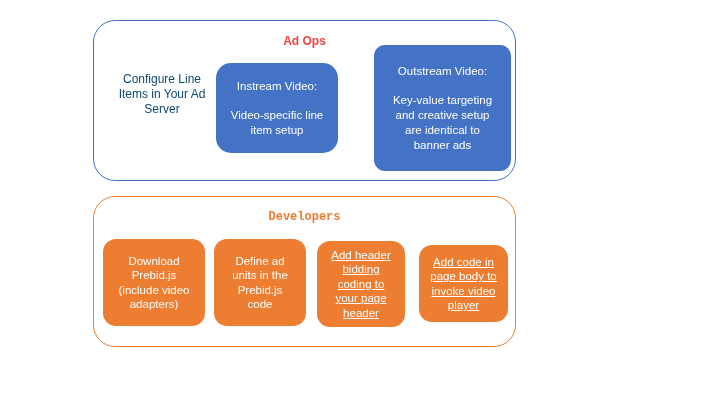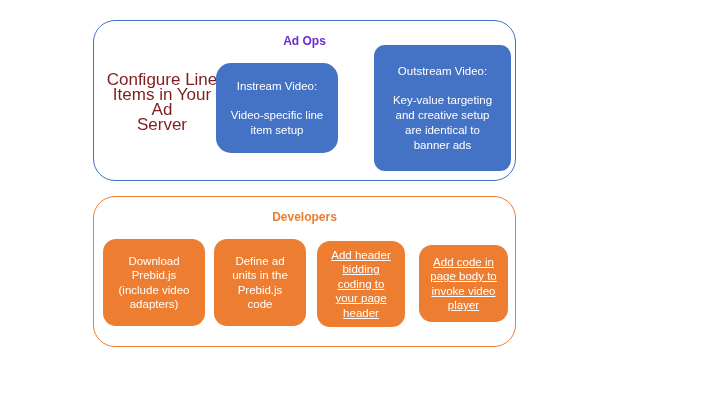--- a/index.html
+++ b/index.html
@@ -30,30 +30,30 @@
   }
 
   .group-title {
     position: absolute;
     left: 0; right: 0;
     text-align: center;
     font-weight: bold;
     font-size: 12px;
     top: 13px;
   }
-  .group-title.blue { color: #6d28d9; }
-  .group-title.orange { color: #ED7D31; }
+  .group-title.blue { color: #ef4444; }
+  .group-title.orange { color: #ED7D31; font-family: Liberation Mono, monospace; }
 
   .side-note {
     position: absolute;
     left: 10px; top: 51px;
     width: 116px;
     text-align: center;
-    color: #7f1d1d;
-    font-size: 17px;
+    color: #0c4a6e;
+    font-size: 12px;
     line-height: 15px;
     white-space: pre-line;
   }
 
   .blue-box {
     position: absolute;
     background: #4472C4;
     color: #ffffff;
     display: flex;
     flex-direction: column;

